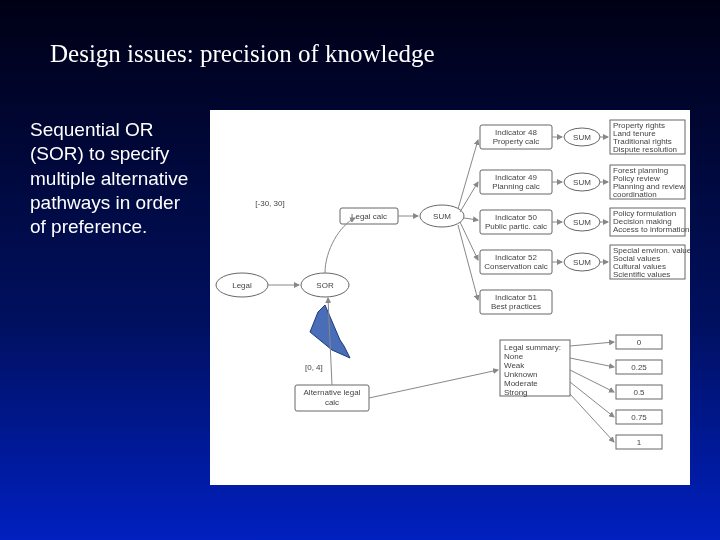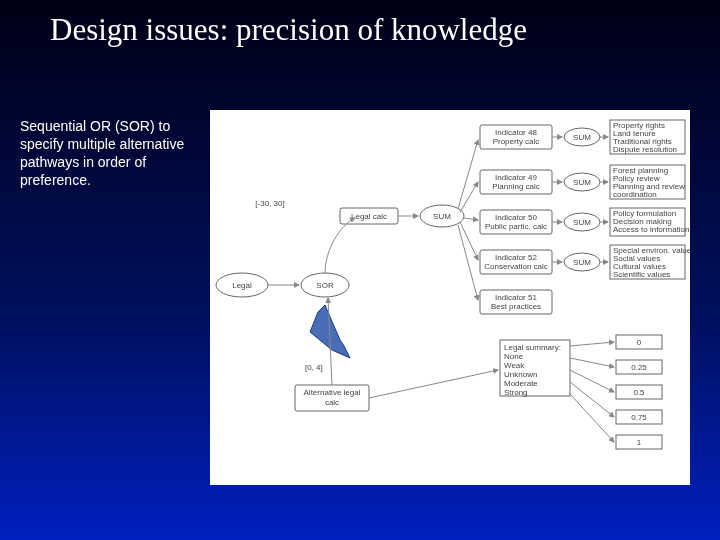--- a/index.html
+++ b/index.html
@@ -1,18 +1,18 @@
 <!DOCTYPE html>
 <html><head>
 <meta charset="utf-8">
 <style>
   html,body{margin:0;padding:0;width:720px;height:540px;overflow:hidden;font-family:Arial,Helvetica,sans-serif}
   .slide{width:720px;height:540px;background:linear-gradient(to bottom,#000015 0%,#001060 60%,#0020c0 100%);position:relative}
-  .title{position:absolute;top:12px;left:50px;right:40px;font-family:Georgia,'Times New Roman',serif;font-size:31px;color:#fff}
-  .body-text{position:absolute;top:118px;left:20px;width:168px;font-size:14px;line-height:1.28;color:#fff}
+  .title{position:absolute;top:40px;left:50px;right:40px;font-family:Georgia,'Times New Roman',serif;font-size:25px;color:#fff}
+  .body-text{position:absolute;top:118px;left:30px;width:168px;font-size:19px;line-height:1.28;color:#fff}
   .diagram{position:absolute;top:110px;left:210px;width:480px;height:375px;background:#fff}
   .diagram svg{width:100%;height:100%}
   .node-ellipse{fill:#fff;stroke:#666;stroke-width:1}
   .node-rect{fill:#fff;stroke:#666;stroke-width:1}
   .lbl{font-size:8px;fill:#444;font-family:Arial,Helvetica,sans-serif}
   .lbl-left{text-anchor:start}
   .arrow{stroke:#888;stroke-width:1;fill:none;marker-end:url(#ah)}
   .big-arrow{fill:#4a6db8;stroke:#1a3a7a;stroke-width:1}
 </style>
 </head>

